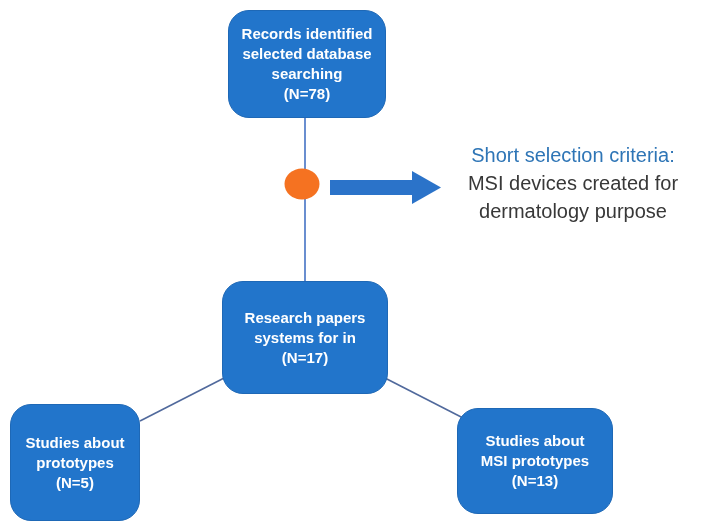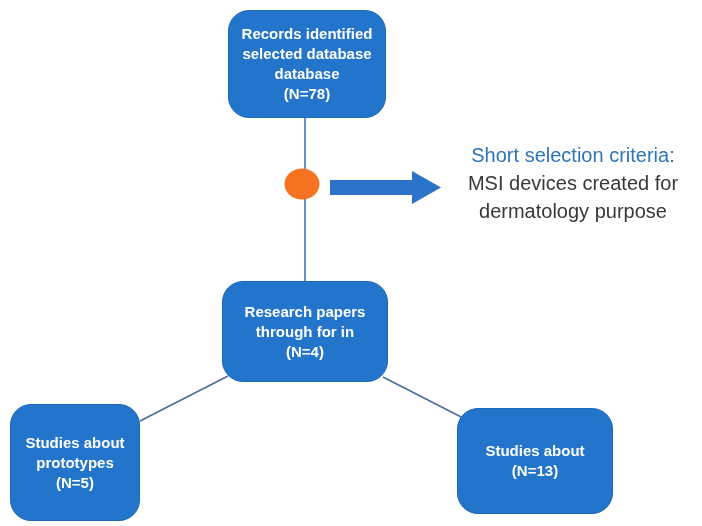--- a/index.html
+++ b/index.html
@@ -33,21 +33,21 @@
     justify-content: center;
     text-align: center;
     font-weight: 700;
     font-size: 15px;
     line-height: 20px;
     padding: 16px;
   }
   .box .box-line { white-space: nowrap; }
   .box .box-count { white-space: nowrap; }
   .box-top          { left: 228px; top: 10px;  width: 158px; height: 108px; }
-  .box-middle       { left: 222px; top: 281px; width: 166px; height: 101px; }
+  .box-middle       { left: 222px; top: 281px; width: 166px; height: 113px; }
   .box-bottom-left  { left: 10px;  top: 404px; width: 130px; height: 117px; }
   .box-bottom-right { left: 457px; top: 408px; width: 156px; height: 106px; }
   .annotation {
     position: absolute;
     left: 438px;
     top: 141px;
     width: 270px;
     text-align: center;
     font-size: 20px;
     line-height: 28px;
@@ -65,38 +65,39 @@
     <line x1="228" y1="376" x2="140" y2="421" stroke-width="1.6" stroke="#50699c"></line>
     <line x1="383" y1="377" x2="467" y2="420" stroke-width="1.6" stroke="#50699c"></line>
     <rect x="330" y="180" width="83" height="15" fill="#2b73c9"></rect>
     <polygon points="412,171 441,187.5 412,204" fill="#2b73c9"></polygon>
     <ellipse cx="302" cy="184" rx="17.5" ry="15.5" fill="#f57221"></ellipse>
   </svg>
 
   <div class="box box-top">
     <div class="box-line">Records identified</div>
     <div class="box-line">selected database</div>
-    <div class="box-line">database</div>
+    <div class="box-line">searching</div>
     <div class="box-count">(N=78)</div>
   </div>
 
   <div class="box box-middle">
     <div class="box-line">Research papers</div>
-    <div class="box-line">through for in</div>
-    <div class="box-count">(N=4)</div>
+    <div class="box-line">systems for in</div>
+    <div class="box-count">(N=17)</div>
   </div>
 
   <div class="box box-bottom-left">
     <div class="box-line">Studies about</div>
     <div class="box-line">prototypes</div>
     <div class="box-count">(N=5)</div>
   </div>
 
   <div class="box box-bottom-right">
     <div class="box-line">Studies about</div>
+    <div class="box-line">MSI prototypes</div>
     <div class="box-count">(N=13)</div>
   </div>
 
   <div class="annotation">
     <div class="annotation-heading">Short selection criteria:</div>
     <div class="annotation-line">MSI devices created for</div>
     <div class="annotation-line">dermatology purpose</div>
   </div>
 
 </div>

